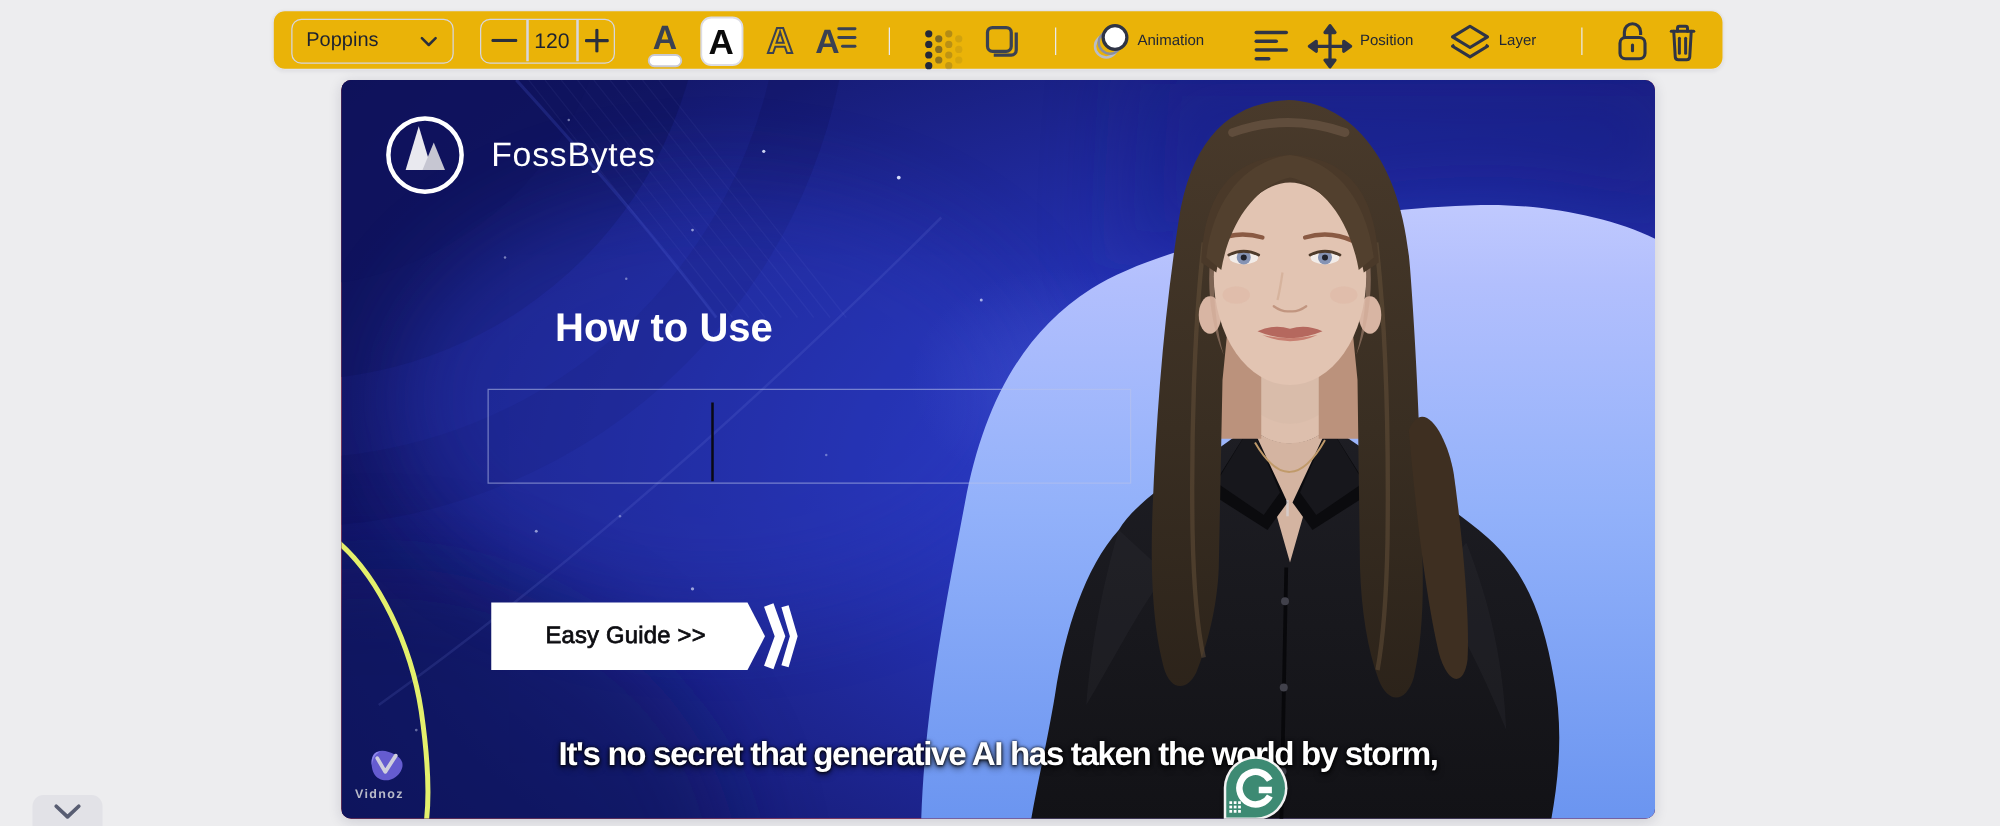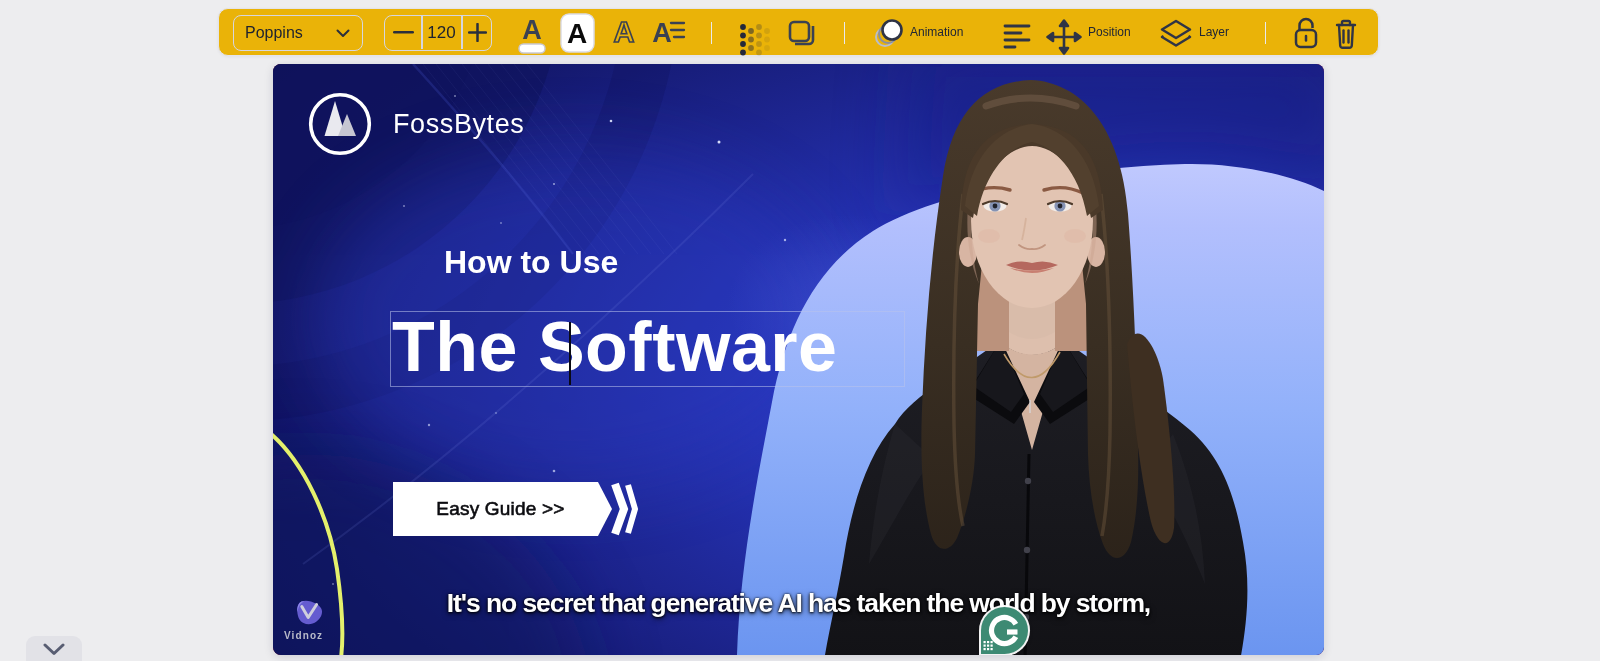--- a/index.html
+++ b/index.html
@@ -353,21 +353,20 @@
     <g>
       <path d="M28.5 537.5 C 25 539 23.8 543 24.3 548 C 24.8 553 26.5 557 30.5 559 C 34.5 561 39.5 560.5 43.5 557.5 C 47.5 554.5 49.8 550 48.8 546 C 47.8 542 43 539 38 537.5 C 34 536.3 31 536.5 28.5 537.5 Z" fill="#655cd0"></path>
       <path d="M28.5 537.5 C 25.4 539 24 543 24.4 548 C 25.6 542 27.5 539 31.5 537.2 Z" fill="#8d86ea"></path>
       <path d="M28.8 542.5 L 35.2 553.5 L 43.6 540.5" stroke="#cfcfdd" stroke-width="3" fill="none" stroke-linecap="round" stroke-linejoin="round"></path>
     </g>
 
   </svg>
 
   <div class="abs" id="fosstext">FossBytes</div>
   <div class="abs" id="h1a">How to Use</div>
-  <div class="abs" id="h1b">The Software</div>
   <div class="abs" id="selbox"></div>
   <div class="abs" id="caret"></div>
   <div class="abs" id="easytext">Easy Guide &gt;&gt;</div>
   <div class="abs" id="caption">It's no secret that generative AI has taken the world by storm,</div>
   <div class="abs" id="gbadge">
     <svg width="47" height="47" viewBox="0 0 47 47">
       <circle cx="23.5" cy="23.5" r="13" fill="none" stroke="#fff" stroke-width="5.2" stroke-dasharray="68 13.7" stroke-dashoffset="-11" transform="rotate(-20 23.5 23.5)"></circle>
       <line x1="36.5" y1="25" x2="26" y2="25" stroke="#fff" stroke-width="5.2"></line>
       <g fill="#fff">
         <rect x="2.5" y="34" width="2.2" height="2.2"></rect>

